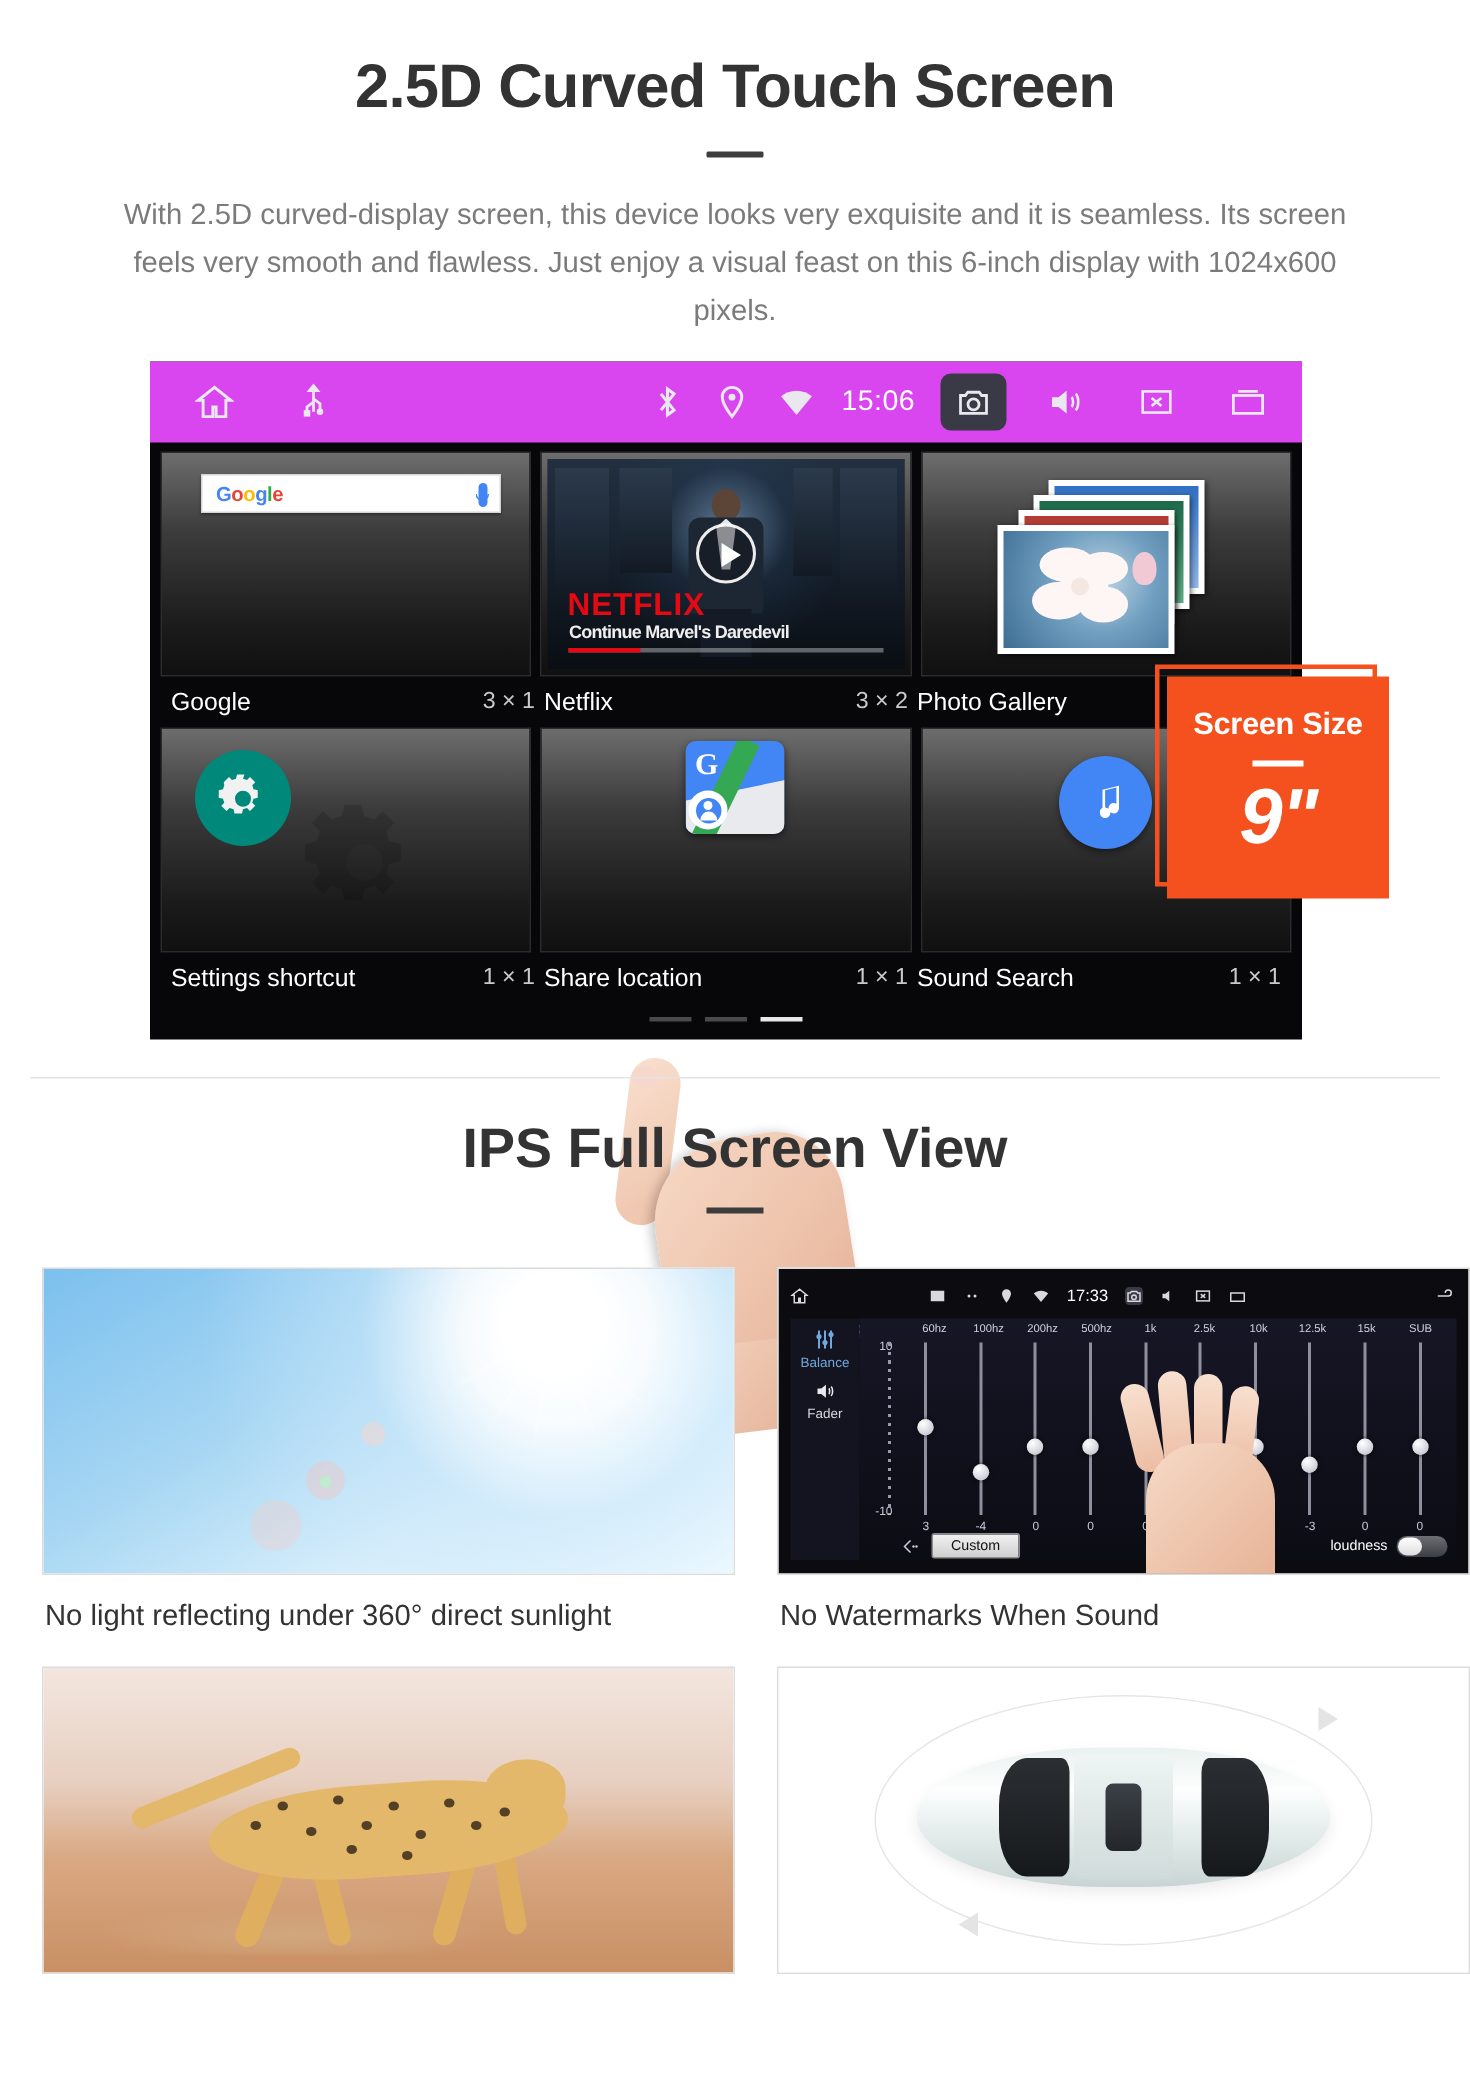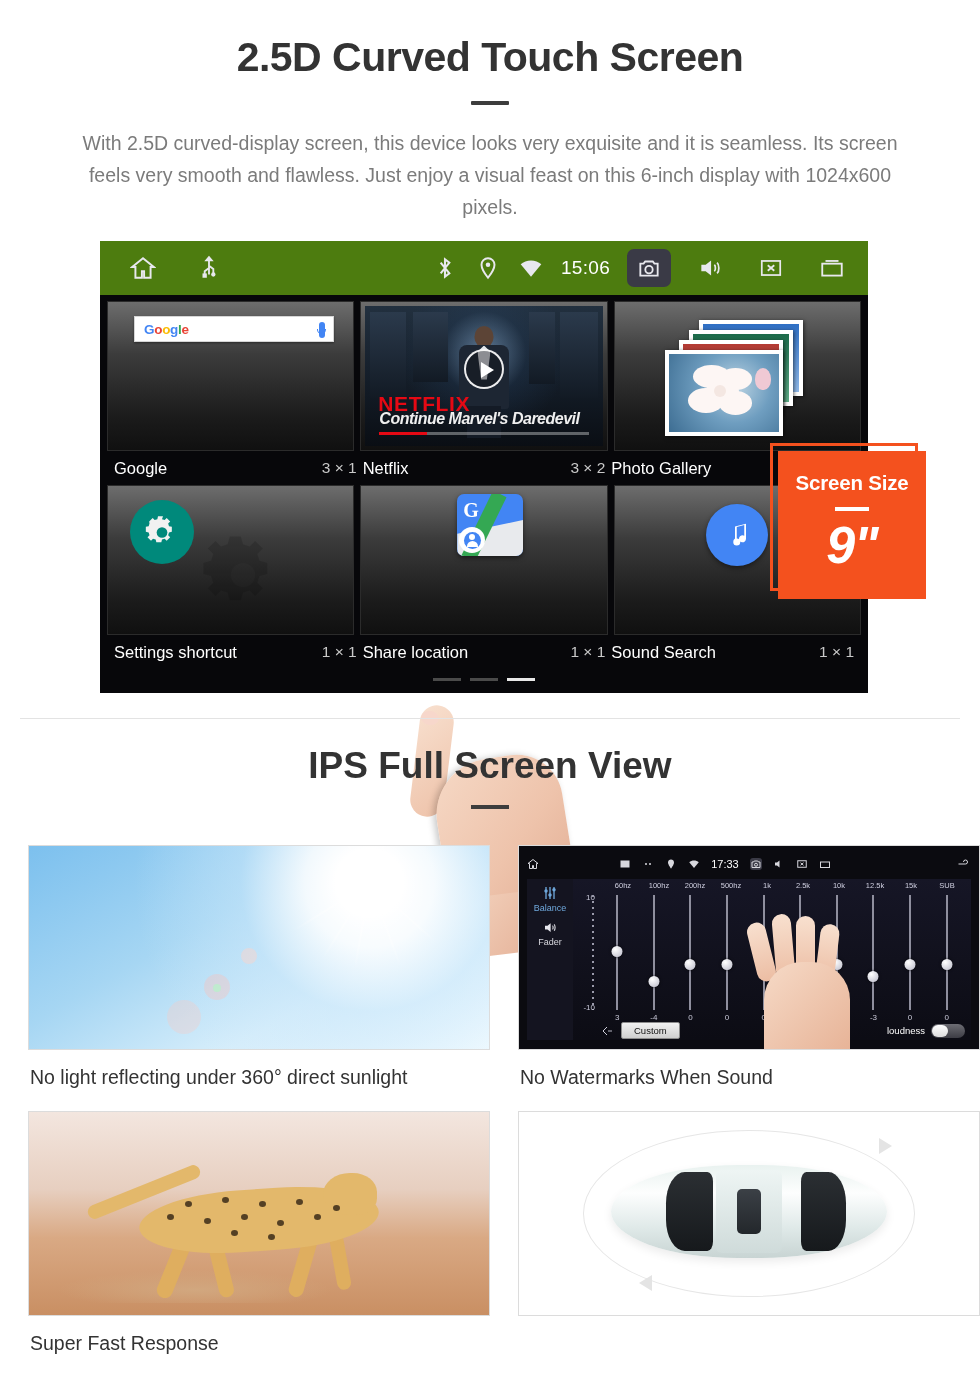--- a/index.html
+++ b/index.html
@@ -34,21 +34,21 @@
   
   .device-wrap { position: relative; width: 980px; height: 480px; margin-top: 18px; }
   .android {
     position: absolute; left: 100px; top: 0;
     width: 768px; height: 452px;
     background: #07070a;
     overflow: hidden;
   }
   .statusbar {
     position: relative; height: 54px;
-    background: #4d7c0f;
+    background: #d946ef;
     display: flex; align-items: center;
   }
   .sb-left { display: flex; align-items: center; gap: 40px; padding-left: 30px; }
   .sb-right { margin-left: auto; display: flex; align-items: center; gap: 17px; padding-right: 14px; }
   .sb-ico { width: 26px; height: 26px; display: block; fill: #e8e8ee; }
   .sb-time { color: #fff; font-size: 19px; font-weight: 500; letter-spacing: .3px; }
   .sb-btn { width: 44px; height: 38px; display: flex; align-items: center; justify-content: center; border-radius: 7px; }
   .sb-btn.active { background: #3a3a46; }
 
   .grid { position: relative; padding: 6px 7px 0 7px; }
@@ -92,21 +92,21 @@
   }
   .nf-b { position:absolute; top:4%; width:15%; height:62%; background:linear-gradient(180deg,#2b3a4c,#121a24); }
   .nf-man { position:absolute; left:50%; top:14%; transform:translateX(-50%); width:56px; height:110px; }
   .nf-head { position:absolute; left:50%; top:0; transform:translateX(-50%); width:19px; height:21px; background:#5c4436; border-radius:50% 50% 45% 45%; }
   .nf-body { position:absolute; left:50%; top:19px; transform:translateX(-50%); width:50px; height:64px; background:#1d2633; border-radius:8px 8px 3px 3px; }
   .nf-shirt { position:absolute; left:50%; top:20px; transform:translateX(-50%); width:13px; height:34px; background:#e3e6ea; clip-path: polygon(50% 0,100% 18%,72% 100%,28% 100%,0 18%); }
   .nf-legs { position:absolute; left:50%; top:80px; transform:translateX(-50%); width:34px; height:32px; background:#141b26; }
   .nf-play { position:absolute; left:50%; top:45%; transform:translate(-50%,-50%); width:40px; height:40px; border:2.6px solid rgba(255,255,255,.92); border-radius:50%; background:rgba(20,20,25,.42); }
   .nf-play:after { content:""; position:absolute; left:15px; top:11px; border-left:13px solid #fff; border-top:8px solid transparent; border-bottom:8px solid transparent; }
   .nf-logo { position:absolute; left:13px; bottom:30px; color:#e50914; font-size:21px; font-weight:bold; letter-spacing:.6px; }
-  .nf-sub { position:absolute; left:14px; bottom:18px; color:#efefef; font-size:16px;font-style:italic; }
+  .nf-sub { position:absolute; left:14px; bottom:18px; color:#efefef; font-size:12px; }
   .nf-track { position:absolute; left:14px; right:14px; bottom:11px; height:2.6px; background:rgba(255,255,255,.35); }
   .nf-fill { position:absolute; left:0; top:0; height:100%; width:23%; background:#e50914; }
 
   
   .pg { position:absolute; left:46px; top:18px; width:150px; height:118px; }
   .pg-f { position:absolute; background:#fff; padding:4px; box-shadow: 1px 1px 4px rgba(0,0,0,.6); }
   .pg-f i { display:block; width:100%; height:100%; }
   .pg1 { left:38px; top:0; width:104px; height:76px; }
   .pg2 { left:28px; top:10px; width:104px; height:76px; }
   .pg3 { left:18px; top:20px; width:104px; height:76px; }
@@ -660,21 +660,20 @@
             <span class="spot" style="left:46%;top:50%"></span>
           <span class="spot" style="left:50%;top:44%"></span>
             <span class="spot" style="left:54%;top:53%"></span>
           <span class="spot" style="left:58%;top:43%"></span>
             <span class="spot" style="left:62%;top:50%"></span>
           <span class="spot" style="left:30%;top:50%"></span>
             <span class="spot" style="left:66%;top:46%"></span>
           <span class="spot" style="left:44%;top:58%"></span>
             <span class="spot" style="left:52%;top:60%"></span>
         </div>
-        <div class="cap">Super Fast Response</div>
       </div>
 
       <div class="card">
         <div class="card-img">
           <div class="car-bg"></div>
           <div class="ellipse"></div>
           <div class="arrow-t"></div>
           <div class="arrow-b"></div>
           <div class="car">
             <span class="wind w-front"></span>

